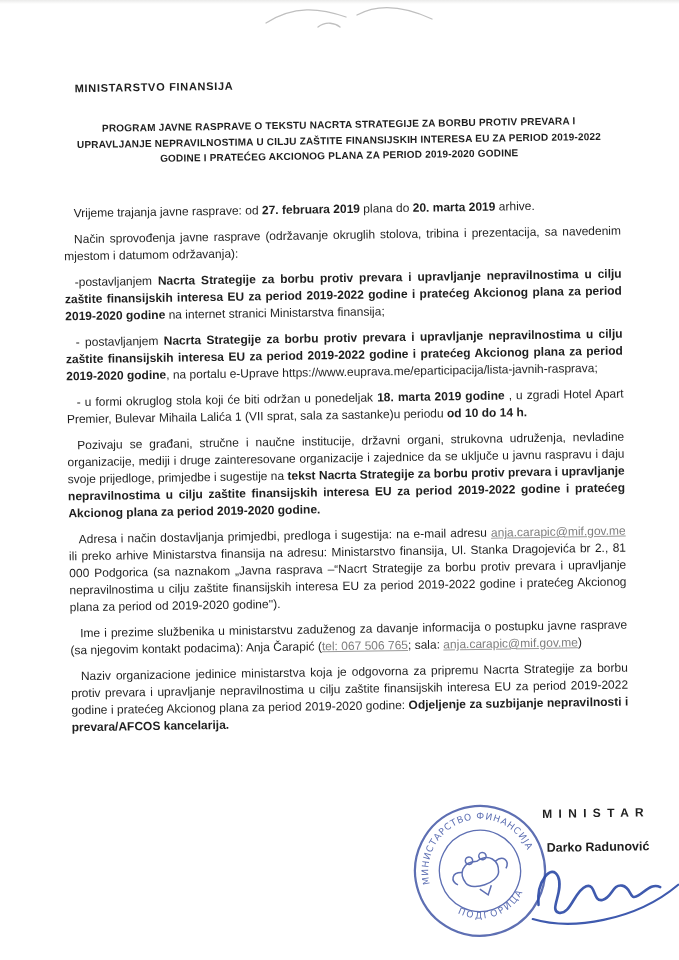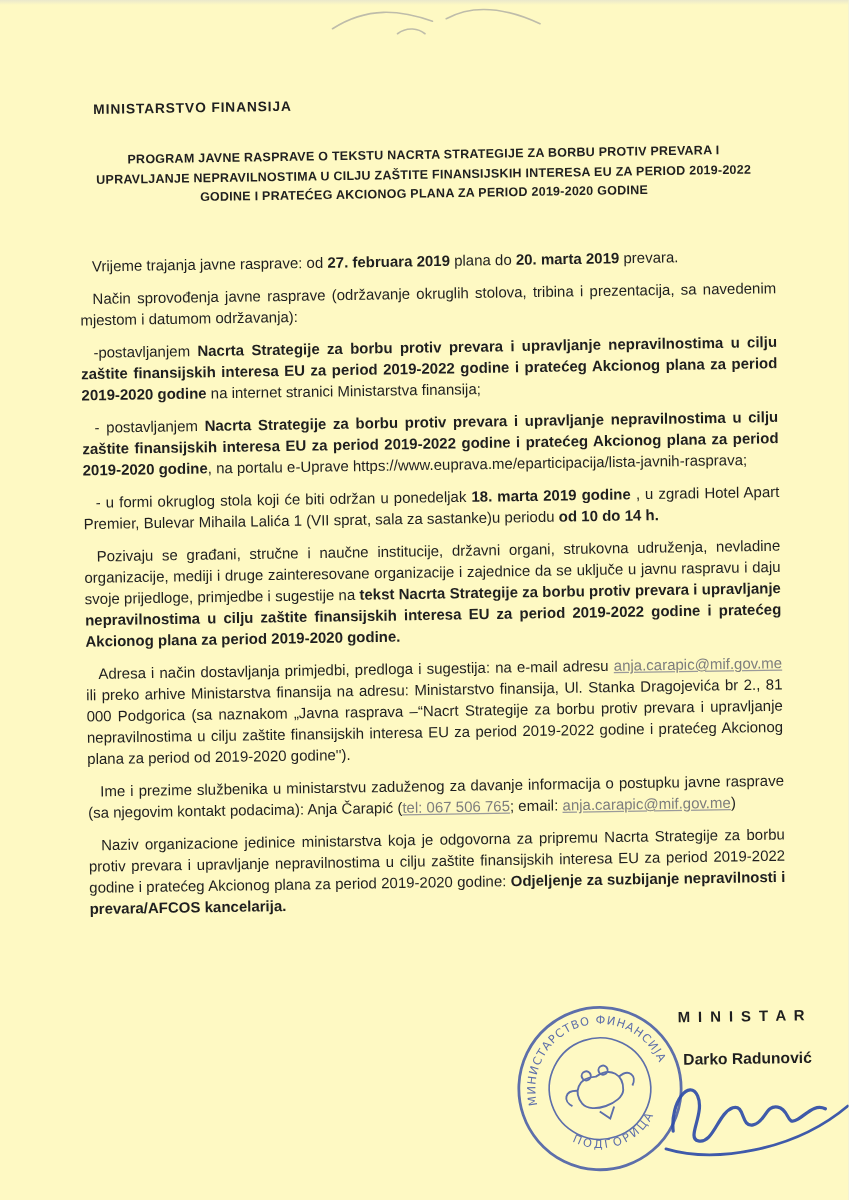--- a/index.html
+++ b/index.html
@@ -1,21 +1,21 @@
 <!DOCTYPE html>
 <html><head>
 <meta charset="utf-8">
 <style>
   html, body { margin: 0; padding: 0; background: #e9e9e9; }
   .page {
     position: relative;
     width: 679px;
     height: 960px;
     margin: 0 auto;
-    background: #fef9c3;
+    background: #ffffff;
     overflow: hidden;
     font-family: "Liberation Sans", sans-serif;
     color: #1f1f1f;
   }
   .rot {
     position: absolute;
     inset: 0;
     transform: rotate(-0.9deg);
     transform-origin: 50% 18%;
   }
@@ -112,28 +112,28 @@
 
     <div class="ministry">MINISTARSTVO FINANSIJA</div>
 
     <div class="doc-title">
       <div>PROGRAM JAVNE RASPRAVE O TEKSTU NACRTA STRATEGIJE ZA BORBU PROTIV PREVARA I</div>
       <div>UPRAVLJANJE NEPRAVILNOSTIMA U CILJU ZAŠTITE FINANSIJSKIH INTERESA EU ZA PERIOD 2019-2022</div>
       <div>GODINE I PRATEĆEG AKCIONOG PLANA ZA PERIOD  2019-2020 GODINE</div>
     </div>
 
     <div class="body">
-      <p class="para"><span class="seg-normal">Vrijeme trajanja javne rasprave: od </span><span class="seg-bold">27. februara 2019</span><span class="seg-normal"> plana do </span><span class="seg-bold">20. marta 2019</span><span class="seg-normal"> prevara.</span></p>
+      <p class="para"><span class="seg-normal">Vrijeme trajanja javne rasprave: od </span><span class="seg-bold">27. februara 2019</span><span class="seg-normal"> plana do </span><span class="seg-bold">20. marta 2019</span><span class="seg-normal"> arhive.</span></p>
       <p class="para"><span class="seg-normal">Način sprovođenja javne rasprave (održavanje okruglih stolova, tribina i prezentacija, sa navedenim mjestom i datumom održavanja):</span></p>
       <p class="para"><span class="seg-normal">-postavljanjem </span><span class="seg-bold">Nacrta  Strategije za borbu protiv prevara i upravljanje nepravilnostima u cilju zaštite finansijskih interesa EU za period 2019-2022 godine i pratećeg Akcionog plana za period  2019-2020 godine</span><span class="seg-normal"> na internet stranici Ministarstva finansija;</span></p>
       <p class="para"><span class="seg-normal">- postavljanjem </span><span class="seg-bold">Nacrta Strategije za borbu protiv prevara i upravljanje nepravilnostima u cilju zaštite finansijskih interesa EU za period 2019-2022 godine i pratećeg Akcionog plana za period  2019-2020 godine</span><span class="seg-normal">, na portalu e-Uprave https://www.euprava.me/eparticipacija/lista-javnih-rasprava;</span></p>
       <p class="para"><span class="seg-normal">- u formi okruglog stola koji će biti održan u ponedeljak </span><span class="seg-bold">18. marta 2019 godine</span><span class="seg-normal"> , u zgradi Hotel Apart Premier, Bulevar Mihaila Lalića 1 (VII sprat, sala za sastanke)u periodu </span><span class="seg-bold">od 10 do 14 h.</span></p>
       <p class="para"><span class="seg-normal">Pozivaju se građani, stručne i naučne institucije, državni organi, strukovna udruženja, nevladine organizacije, mediji i druge zainteresovane organizacije i zajednice da se uključe u javnu raspravu i daju svoje prijedloge, primjedbe i sugestije na </span><span class="seg-bold">tekst Nacrta Strategije za borbu protiv prevara i upravljanje nepravilnostima u cilju zaštite finansijskih interesa EU za period 2019-2022 godine i pratećeg Akcionog plana za period 2019-2020 godine.</span></p>
       <p class="para"><span class="seg-normal">Adresa i način dostavljanja primjedbi, predloga i sugestija: na e-mail adresu </span><span class="seg-link">anja.carapic@mif.gov.me</span><span class="seg-normal"> ili preko arhive Ministarstva finansija  na adresu: Ministarstvo finansija, Ul. Stanka Dragojevića br 2., 81 000 Podgorica (sa naznakom „Javna rasprava –“Nacrt Strategije za borbu protiv prevara i upravljanje nepravilnostima u cilju zaštite finansijskih interesa EU za period 2019-2022 godine i pratećeg Akcionog plana za period od 2019-2020 godine'').</span></p>
-      <p class="para"><span class="seg-normal">Ime i prezime službenika u ministarstvu zaduženog za davanje informacija o postupku javne rasprave (sa njegovim kontakt podacima): Anja Čarapić (</span><span class="seg-link">tel: 067 506 765</span><span class="seg-normal">; email: </span><span class="seg-link">anja.carapic@mif.gov.me</span><span class="seg-normal">)</span></p>
+      <p class="para"><span class="seg-normal">Ime i prezime službenika u ministarstvu zaduženog za davanje informacija o postupku javne rasprave (sa njegovim kontakt podacima): Anja Čarapić (</span><span class="seg-link">tel: 067 506 765</span><span class="seg-normal">; sala: </span><span class="seg-link">anja.carapic@mif.gov.me</span><span class="seg-normal">)</span></p>
       <p class="para"><span class="seg-normal">Naziv organizacione jedinice ministarstva koja je odgovorna za pripremu Nacrta Strategije za borbu protiv prevara i upravljanje nepravilnostima u cilju zaštite finansijskih interesa EU za period 2019-2022 godine i pratećeg Akcionog plana za period  2019-2020 godine: </span><span class="seg-bold">Odjeljenje za suzbijanje nepravilnosti i prevara/AFCOS kancelarija.</span></p>
     </div>
 
     <div class="sig-block">
 
       <div class="minister-label">M I N I S T A R</div>
       <div class="minister-name">Darko Radunović</div>
 
       <svg class="stamp" viewBox="0 0 140 140">
         <g transform="rotate(-18 70 70)" fill="none" stroke="#4257a6">

